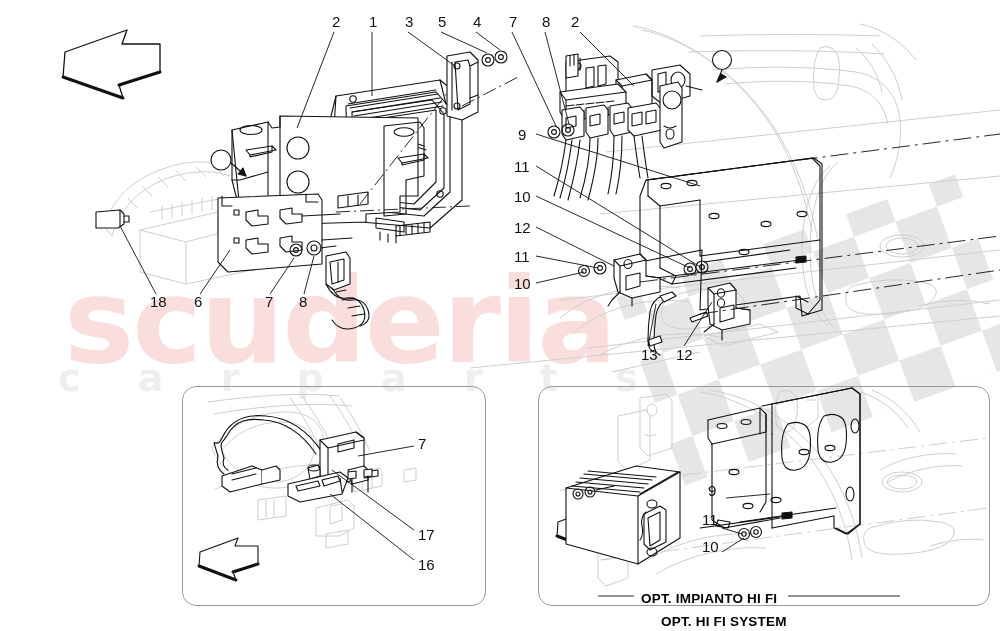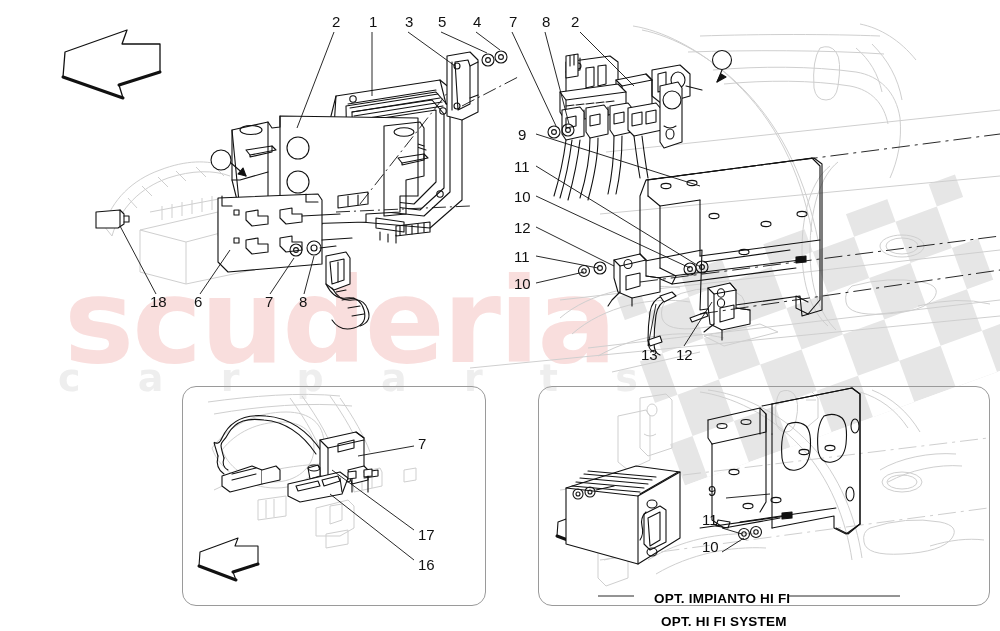--- a/index.html
+++ b/index.html
@@ -598,16 +598,16 @@
       <path d="M722 552 L 744 538"></path>
       <path d="M598 596 L 634 596"></path>
       <path d="M788 596 L 900 596"></path>
     </g>
   </svg>
 
   <div class="callout" style="left:708px;top:483px;">9</div>
   <div class="callout" style="left:702px;top:512px;">11</div>
   <div class="callout" style="left:702px;top:539px;">10</div>
 
-  <div class="caption" style="left:641px;top:591px;margin-left:13px;">OPT. IMPIANTO HI FI</div>
+  <div class="caption" style="left:641px;top:591px;">OPT. IMPIANTO HI FI</div>
   <div class="caption" style="left:661px;top:614px;">OPT. HI FI SYSTEM</div>
 
 </div>
 
 </body></html>

